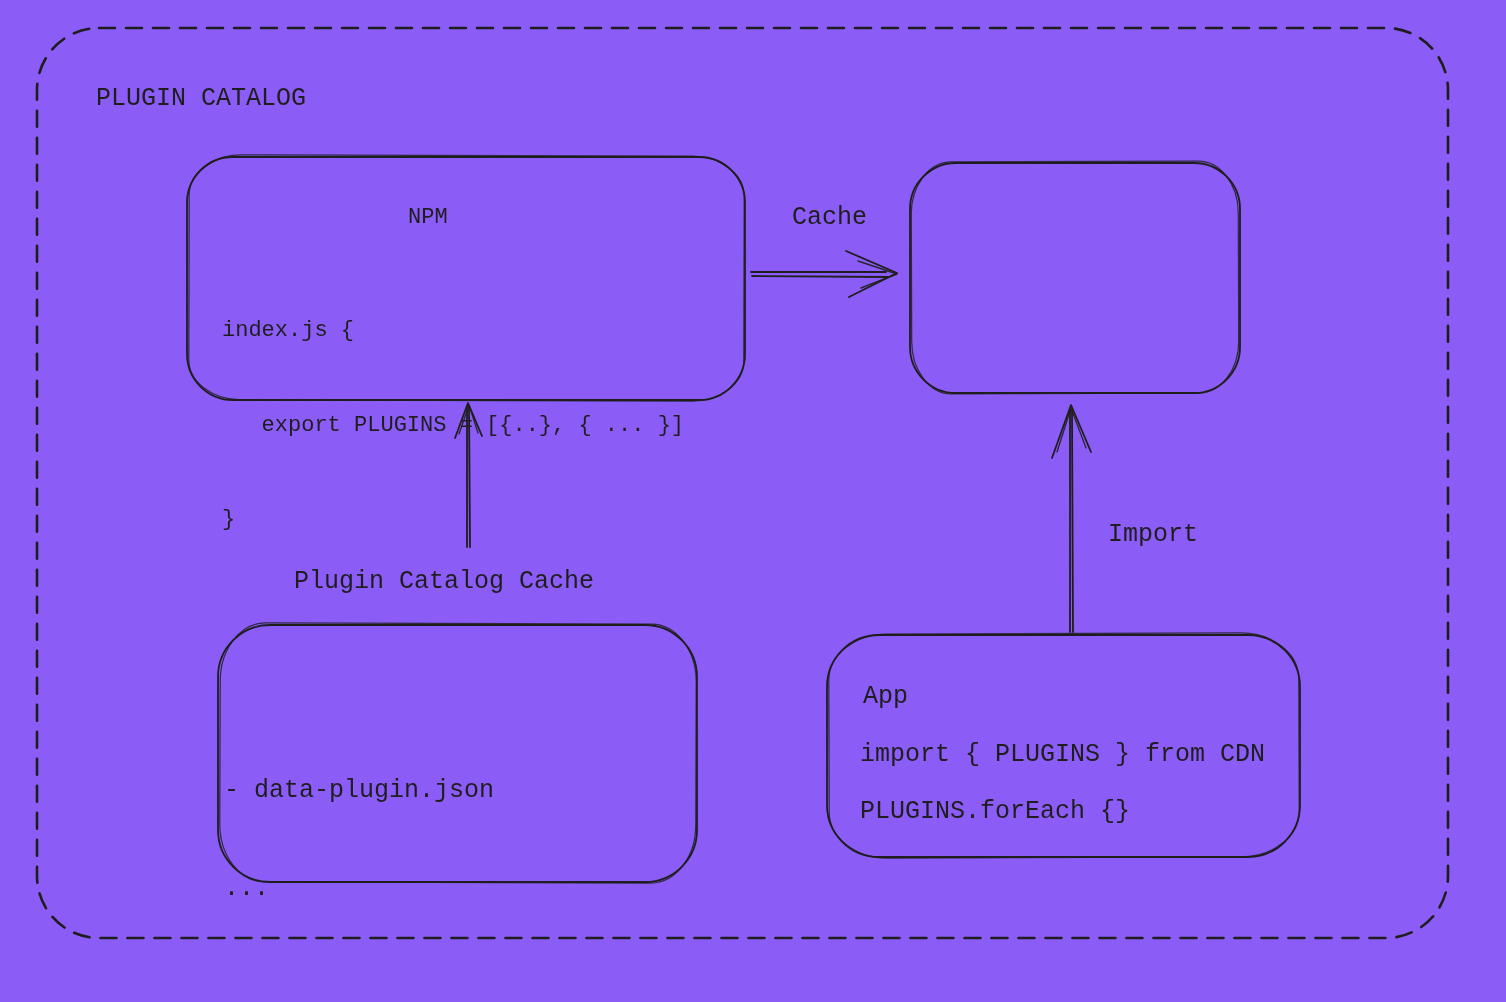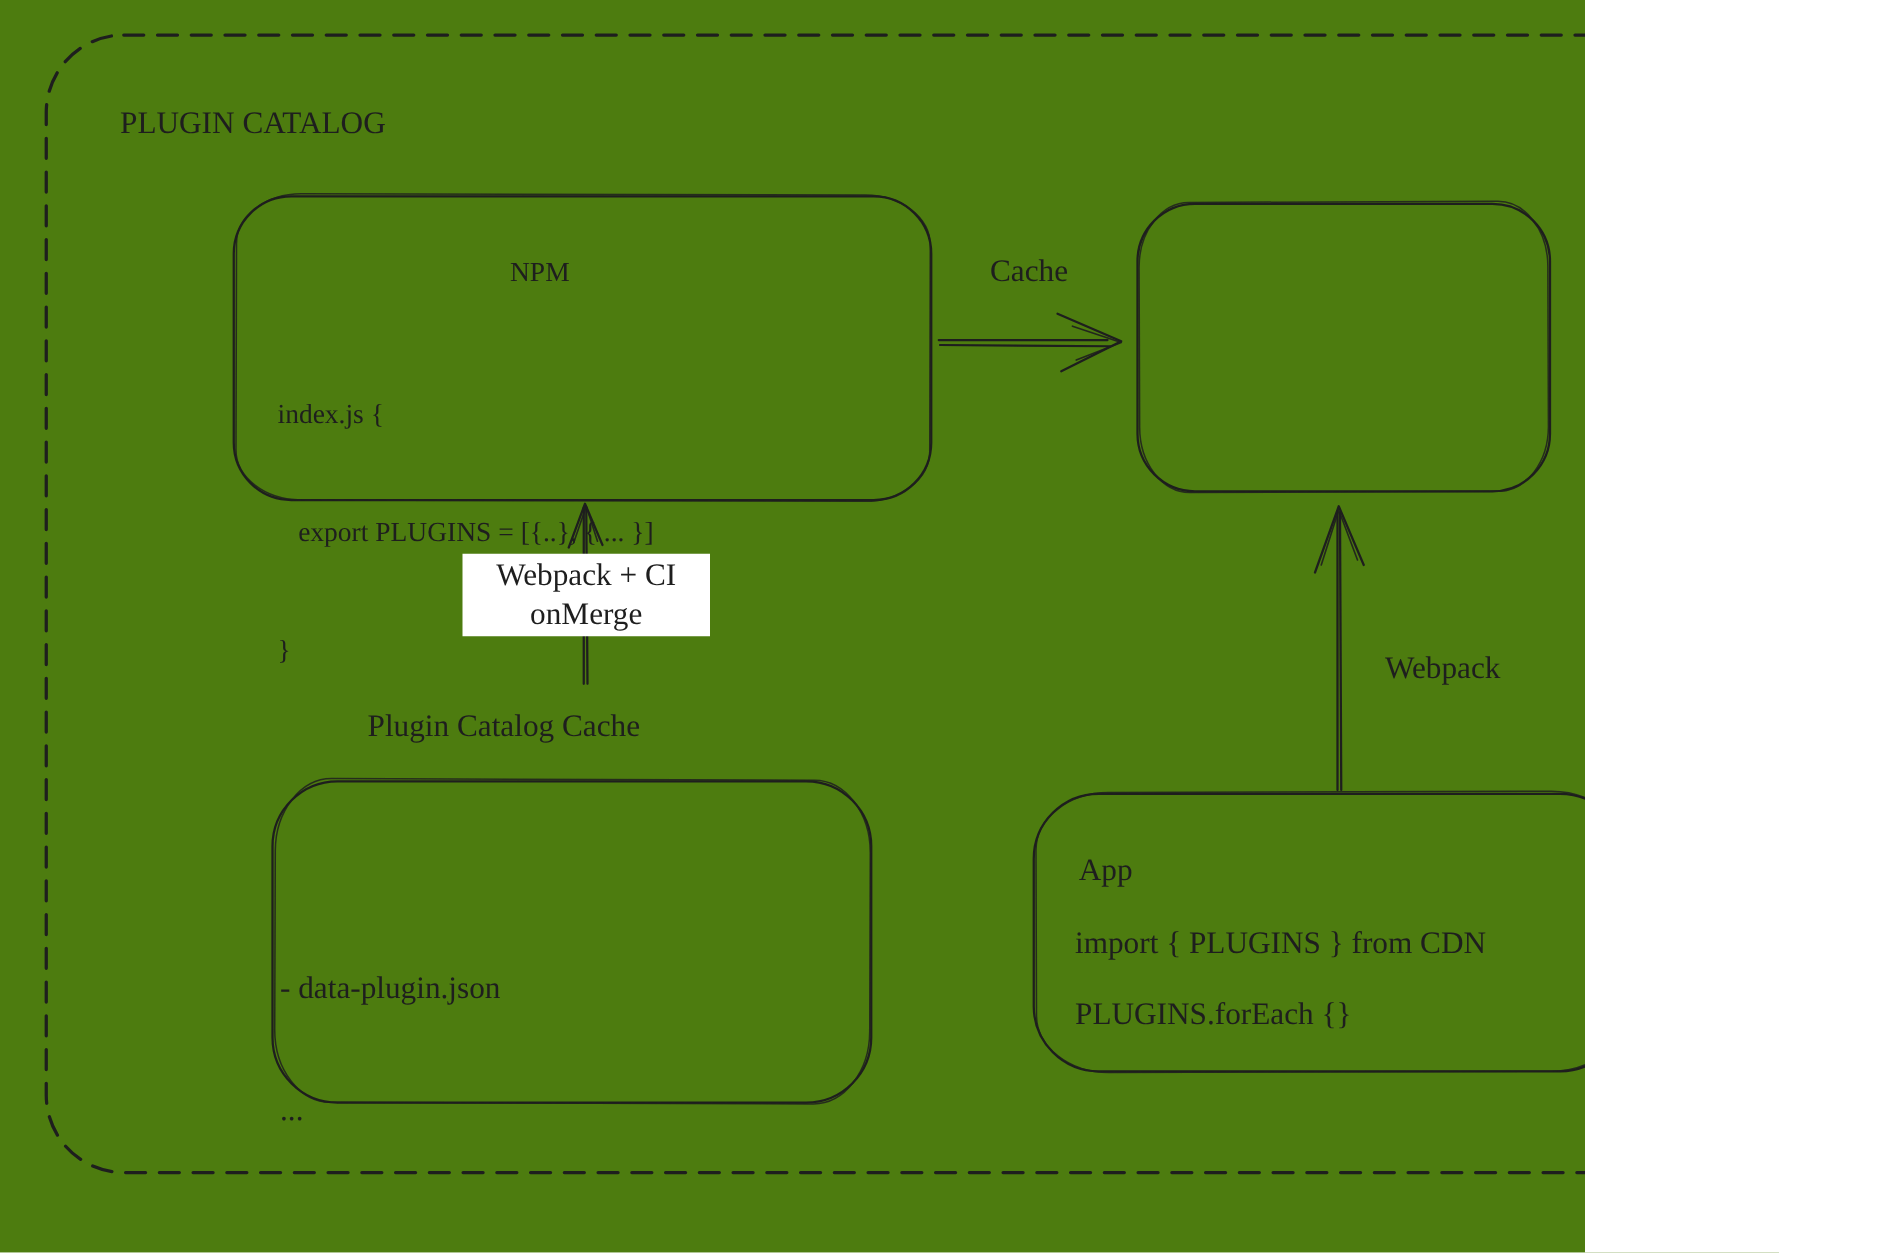--- a/index.html
+++ b/index.html
@@ -2,24 +2,24 @@
 <html><head>
 <meta charset="utf-8">
 <style>
   html, body {
     margin: 0;
     padding: 0;
     background: #ffffff;
   }
   #canvas {
     position: relative;
-    width: 1268px;
+    width: 1506px;
     height: 1002px;
-    background: #4d7c0f;
-    font-family: Liberation Serif, serif;
+    background: #8b5cf6;
+    font-family: Liberation Mono, monospace;
     color: #1e1e1e;
     overflow: hidden;
   }
   #shapes {
     position: absolute;
     left: 0;
     top: 0;
     width: 1506px;
     height: 1002px;
   }
@@ -94,30 +94,26 @@
   <div class="t fs22" style="left:408px; top:202px;">NPM</div>
   <div class="t fs22 codeblock" style="left:222px; top:252px;">
     <div>index.js {</div>
     <div>   export PLUGINS = [{..}, { ... }]</div>
     <div>}</div>
   </div>
 
   <div class="t fs25" style="left:792px; top:202px;">Cache</div>
 
 
-  <div class="edge-label-stack fs25" style="left:370px; top:443px; width:198px;">
-    <div>Webpack + CI</div>
-    <div>onMerge</div>
-  </div>
 
   <div class="t fs25" style="left:294px; top:566px;">Plugin Catalog Cache</div>
   <div class="t fs25 codeblock" style="left:224px; top:710px; line-height:32.5px;">
     <div>- data-plugin.json</div>
     <div>...</div>
   </div>
 
-  <div class="t fs25" style="left:1108px; top:519px;">Webpack</div>
+  <div class="t fs25" style="left:1108px; top:519px;">Import</div>
 
   <div class="t fs25" style="left:863px; top:681px;">App</div>
   <div class="t fs25" style="left:860px; top:739px;">import { PLUGINS } from CDN</div>
   <div class="t fs25" style="left:860px; top:796px;">PLUGINS.forEach {}</div>
 
 </div>
 
 </body></html>

